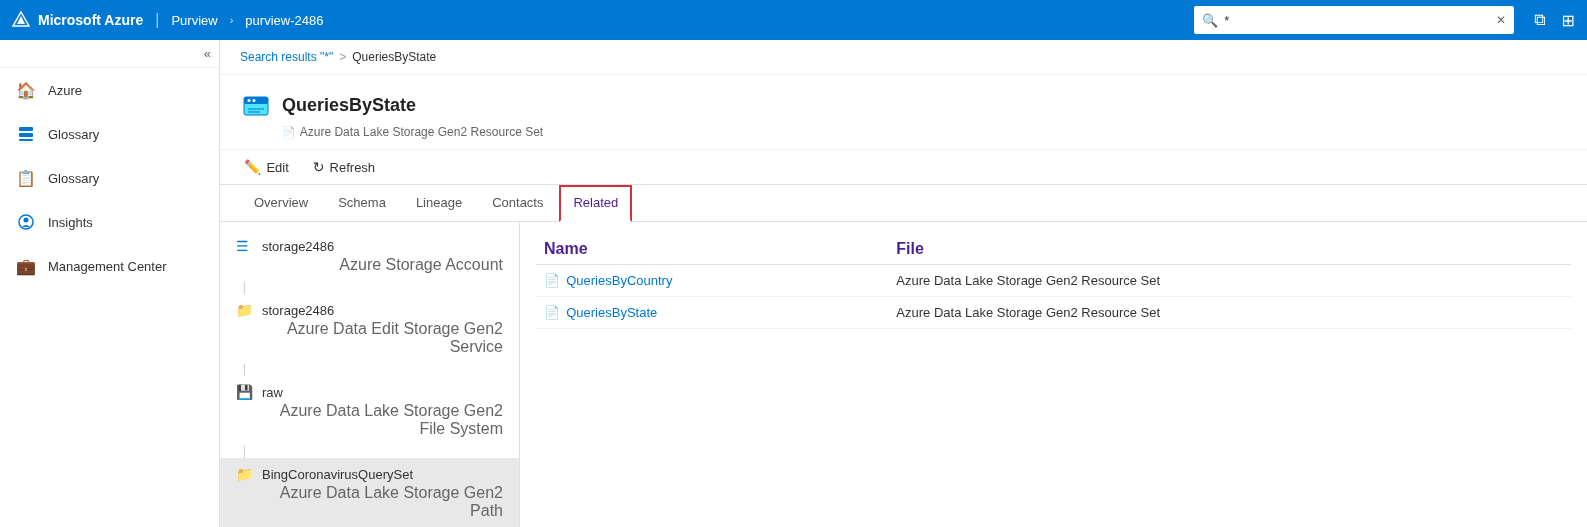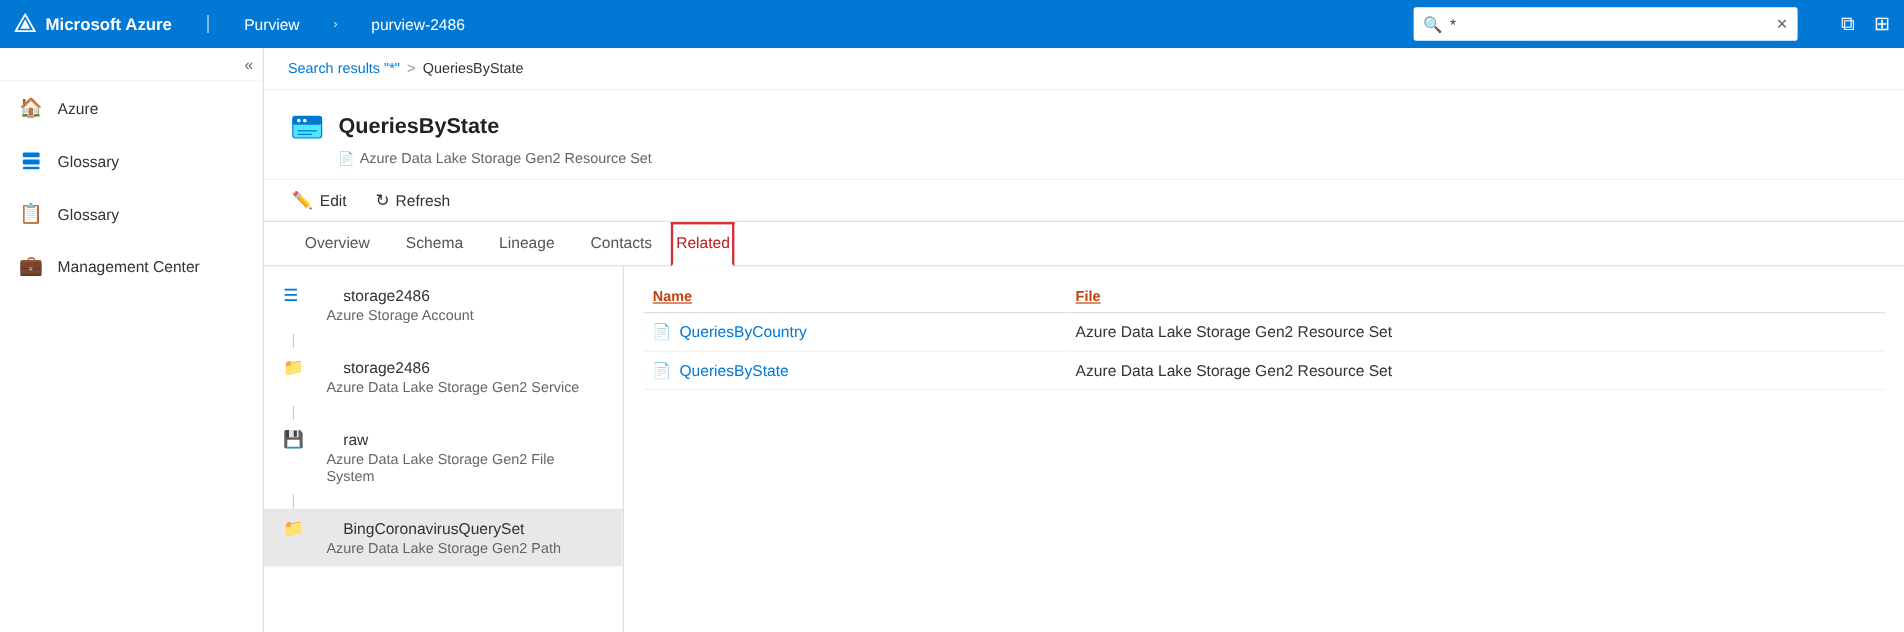--- a/index.html
+++ b/index.html
@@ -6,21 +6,21 @@
     body { font-family: 'Segoe UI', Arial, sans-serif; font-size: 13px; background: #fff; display: flex; flex-direction: column; height: 527px; overflow: hidden; }
 
     
     .top-nav {
       background: #0078d4;
       height: 40px;
       display: flex;
       align-items: center;
       padding: 0 12px;
       flex-shrink: 0;
-      gap: 24px;
+      gap: 8px;
     }
     .top-nav-brand {
       color: #fff;
       font-size: 14px;
       font-weight: 600;
       display: flex;
       align-items: center;
       gap: 8px;
     }
     .top-nav-separator {
@@ -226,26 +226,26 @@
     }
     .tab {
       padding: 10px 14px;
       cursor: pointer;
       font-size: 13px;
       color: #555;
       border-bottom: 2px solid transparent;
       margin-bottom: -1px;
     }
     .tab.active-red {
-      color: #b91c1c;
+      color: #4c1d95;
       border: 2px solid #d13438;
       border-bottom: 2px solid #fff;
       background: #fff;
       margin-bottom: -1px;
-      padding: 8px 2px;
+      padding: 8px 12px;
     }
 
     
     .content-body {
       display: flex;
       flex: 1;
       overflow: hidden;
     }
 
     
@@ -263,22 +263,22 @@
       flex-direction: column;
       gap: 2px;
     }
     .lineage-item.selected { background: #e8e8e8; }
     .lineage-item-header {
       display: flex;
       align-items: center;
       gap: 8px;
     }
     .lineage-item-icon { color: #0078d4; font-size: 14px; width: 18px; }
-    .lineage-item-name { font-size: 13px; color: #333; font-weight: 500; margin-left: 24px; }
-    .lineage-item-type { font-size: 12px; color: #666; margin-left: 36px; }
+    .lineage-item-name { font-size: 13px; color: #333; font-weight: 500; }
+    .lineage-item-type { font-size: 16px; color: #666; margin-left: 16px; text-align: right; }
     .lineage-connector {
       width: 1px;
       height: 12px;
       background: #ccc;
       margin-left: 24px;
     }
 
     
     .related-panel {
       flex: 1;
@@ -289,26 +289,25 @@
       font-size: 12px;
       color: #555;
       margin-bottom: 10px;
     }
     .related-table {
       width: 100%;
       border-collapse: collapse;
     }
     .related-table th {
       text-align: left;
-      font-size: 12px;
+      font-size: 16px;
       font-weight: 600;
-      color: #c2410c;
+      color: #4c1d95;
       padding: 6px 8px;
       border-bottom: 1px solid #e0e0e0;
-      text-decoration: underline;
     }
     .related-table td {
       padding: 8px 8px;
       font-size: 13px;
       color: #333;
       border-bottom: 1px solid #f0f0f0;
       vertical-align: middle;
     }
     .related-table-link {
       color: #0078d4;
@@ -370,20 +369,30 @@
           </svg>
         </span>
         <span class="sidebar-item-label">Glossary</span>
       </div>
 
       <div class="sidebar-item">
         <span class="sidebar-item-icon">📋</span>
         <span class="sidebar-item-label">Glossary</span>
       </div>
 
+      <div class="sidebar-item">
+        <span class="sidebar-item-icon">
+          <svg width="18" height="18" viewBox="0 0 18 18">
+            <circle cx="9" cy="9" r="7" fill="none" stroke="#0078d4" stroke-width="1.5"></circle>
+            <circle cx="9" cy="7" r="2.5" fill="#0078d4"></circle>
+            <path d="M5 14 Q9 10 13 14" fill="#0078d4"></path>
+          </svg>
+        </span>
+        <span class="sidebar-item-label">Insights</span>
+      </div>
 
       <div class="sidebar-item">
         <span class="sidebar-item-icon">💼</span>
         <span class="sidebar-item-label">Management Center</span>
       </div>
 
     </nav>
   </div>
 
   <div class="content-area">
@@ -454,21 +463,21 @@
           </div>
           <span class="lineage-item-type">Azure Storage Account</span>
         </div>
         <div class="lineage-connector"></div>
 
         <div class="lineage-item">
           <div class="lineage-item-header">
             <span class="lineage-item-icon">📁</span>
             <span class="lineage-item-name">storage2486</span>
           </div>
-          <span class="lineage-item-type">Azure Data Lake Storage Gen2 Service</span>
+          <span class="lineage-item-type">Azure Data Edit Storage Gen2 Service</span>
         </div>
         <div class="lineage-connector"></div>
 
         <div class="lineage-item">
           <div class="lineage-item-header">
             <span class="lineage-item-icon">💾</span>
             <span class="lineage-item-name">raw</span>
           </div>
           <span class="lineage-item-type">Azure Data Lake Storage Gen2 File System</span>
         </div>

